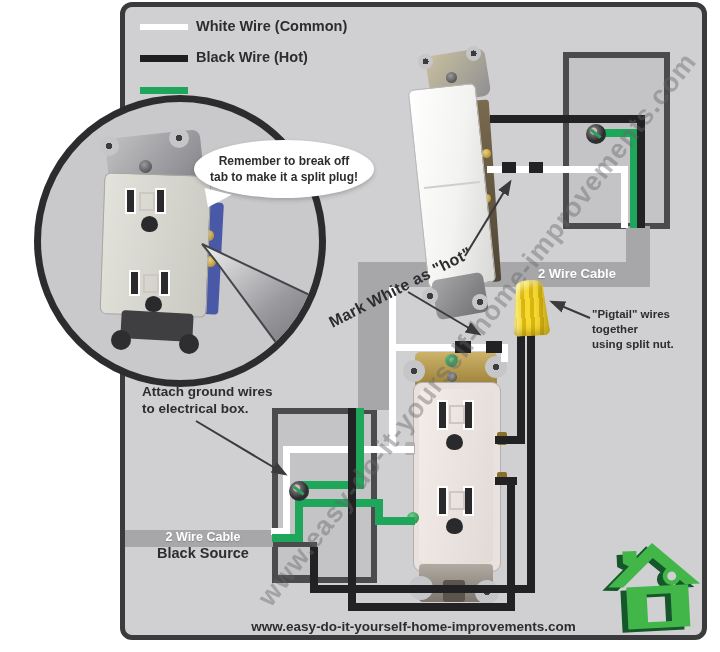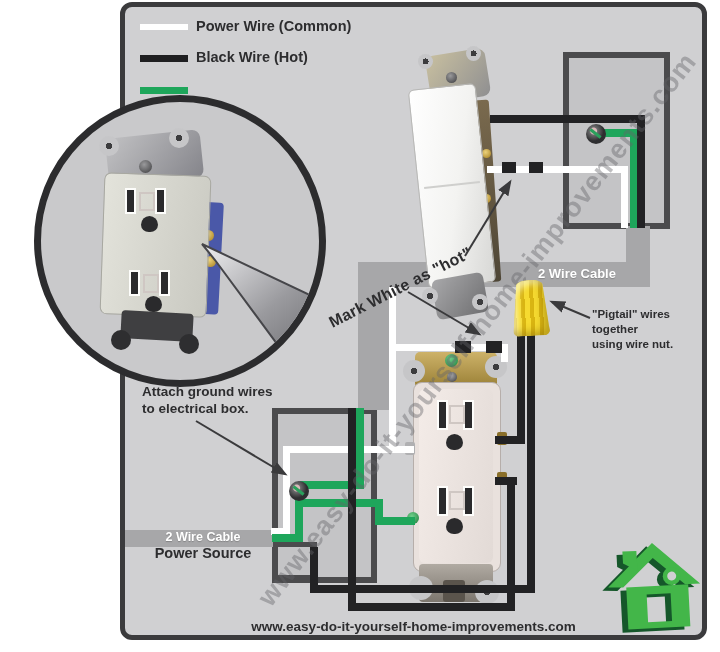--- a/index.html
+++ b/index.html
@@ -190,39 +190,43 @@
             <stop offset="0" stop-color="#f0f0f2"></stop>
               <stop offset="0.5" stop-color="#9a9a9e"></stop>
               <stop offset="1" stop-color="#5e5e62"></stop>
           </linearGradient>
         </defs>
         <polygon points="161,142 292,204 306,262 242,250 174,158" fill="url(#metal)" stroke="#46464a" stroke-width="2"></polygon>
       </svg>
     </div>
   </div>
 
+  <div id="bubble" class="abs">
+    <span>Remember to break off</span><br>
+    <span>tab to make it a split plug!</span>
+  </div>
 
   <div class="legend-swatch" style="left:140px;top:24px;height:6px;background:#ffffff;"></div>
-  <div class="legend-label abs" style="left:196px;top:18px;z-index:12;">Power Wire (Common)</div>
+  <div class="legend-label abs" style="left:196px;top:18px;z-index:12;">White Wire (Common)</div>
   <div class="legend-swatch" style="left:140px;top:55px;height:7px;background:#1f1f21;"></div>
   <div class="legend-label abs" style="left:196px;top:49px;z-index:12;">Black Wire (Hot)</div>
   <div class="legend-swatch" style="left:140px;top:87px;height:7px;background:#1ea65b;"></div>
 
   <div class="ann" id="mark-white">Mark White as "hot"</div>
   <div class="ann" id="cable-top-label">2 Wire Cable</div>
   <div class="ann" id="pigtail-label">
     <span>"Pigtail" wires together</span><br>
-    <span>using wire nut.</span>
+    <span>using split nut.</span>
   </div>
   <div class="ann" id="attach-label">
     <span>Attach ground wires</span><br>
     <span>to electrical box.</span>
   </div>
   <div class="ann" id="cable-bottom-label">2 Wire Cable</div>
-  <div class="ann" id="power-source">Power Source</div>
+  <div class="ann" id="power-source">Black Source</div>
   <div class="ann" id="site-url">www.easy-do-it-yourself-home-improvements.com</div>
 
   <svg id="arrow-overlay" class="abs" width="720" height="652">
     <defs>
       <marker id="ah" markerWidth="9" markerHeight="8" refX="6.5" refY="3" orient="auto">
         <path d="M0,0 L8,3 L0,6 Z" fill="#3a3a3c"></path>
       </marker>
     </defs>
     <line x1="465" y1="256" x2="510" y2="182" stroke="#3a3a3c" stroke-width="2" marker-end="url(#ah)"></line>
     <line x1="408" y1="292" x2="479" y2="334" stroke="#3a3a3c" stroke-width="2" marker-end="url(#ah)"></line>

